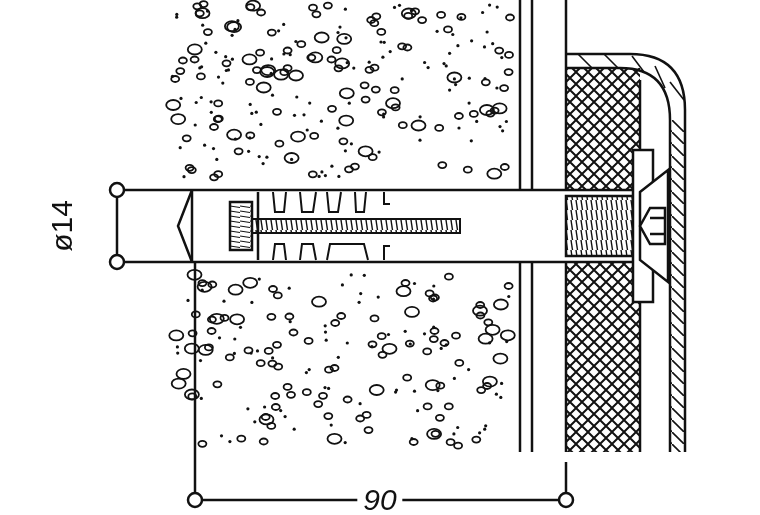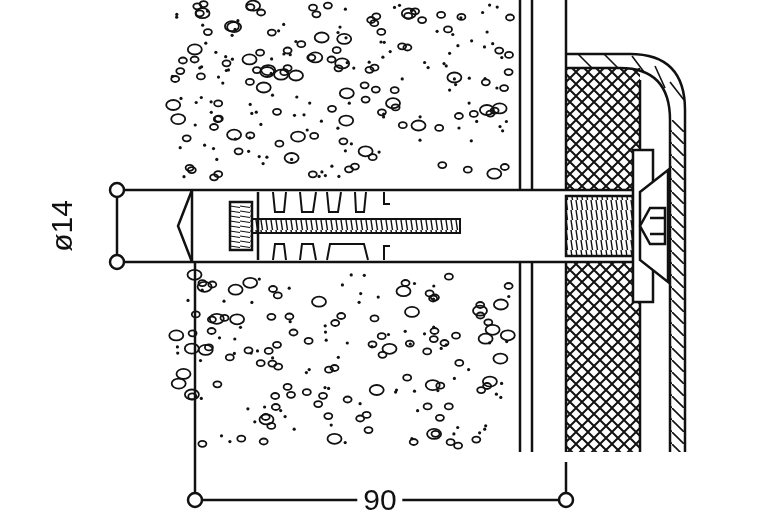--- a/index.html
+++ b/index.html
@@ -1,20 +1,20 @@
 <!DOCTYPE html>
 <html><head>
 <meta charset="utf-8">
 <style>
   html,body{margin:0;padding:0;background:#fff;}
   body{width:760px;height:515px;overflow:hidden;position:relative;font-family:"Liberation Sans",sans-serif;}
   svg{position:absolute;left:0;top:0;}
   .dim-label{position:absolute;font-family:"Liberation Sans",sans-serif;font-size:30px;color:#111;background:#fff;line-height:1;}
   #dim-diameter-label{left:62px;top:226px;transform:translate(-50%,-50%) rotate(-90deg);padding:0 2px;}
-  #dim-length-label{left:380px;top:500px;transform:translate(-50%,-50%);padding:0 6px;}
+  #dim-length-label{left:380px;top:500px;transform:translate(-50%,-50%);padding:0 6px;font-style:italic;}
 </style>
 </head>
 <body>
 
 <svg width="760" height="515" viewBox="0 0 760 515">
   <defs>
     <pattern id="xhatch" width="12" height="12" patternUnits="userSpaceOnUse">
       <path d="M0,0 L12,12 M12,0 L0,12" stroke="#111" stroke-width="2"></path>
     </pattern>
     <pattern id="diaghatch" width="12" height="12" patternUnits="userSpaceOnUse" patternTransform="rotate(0)">

